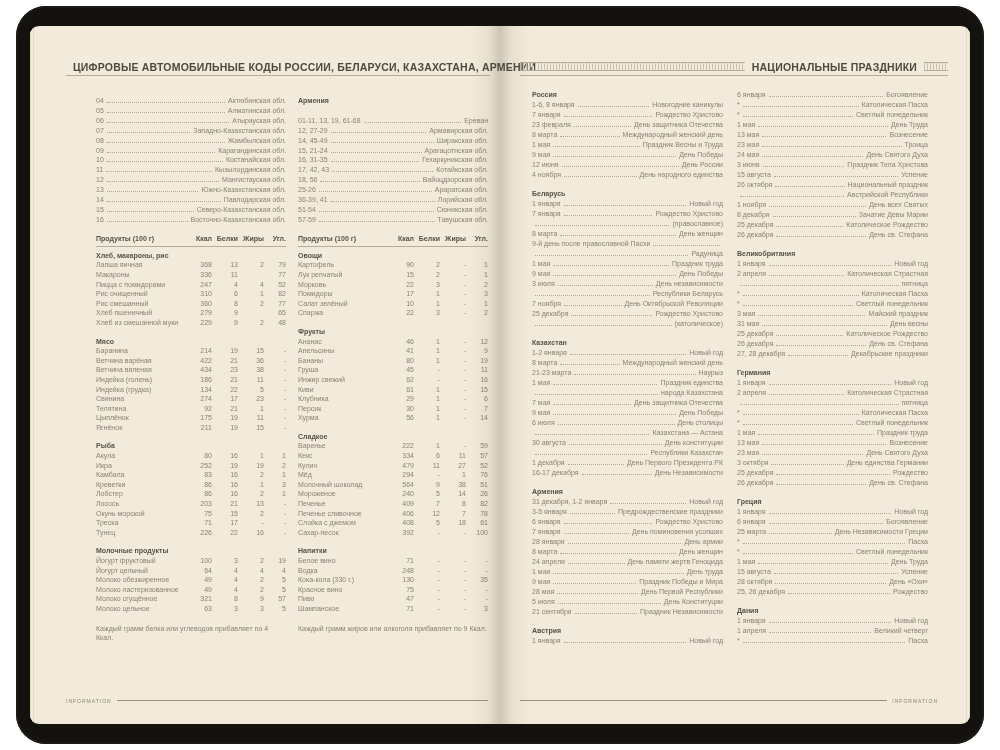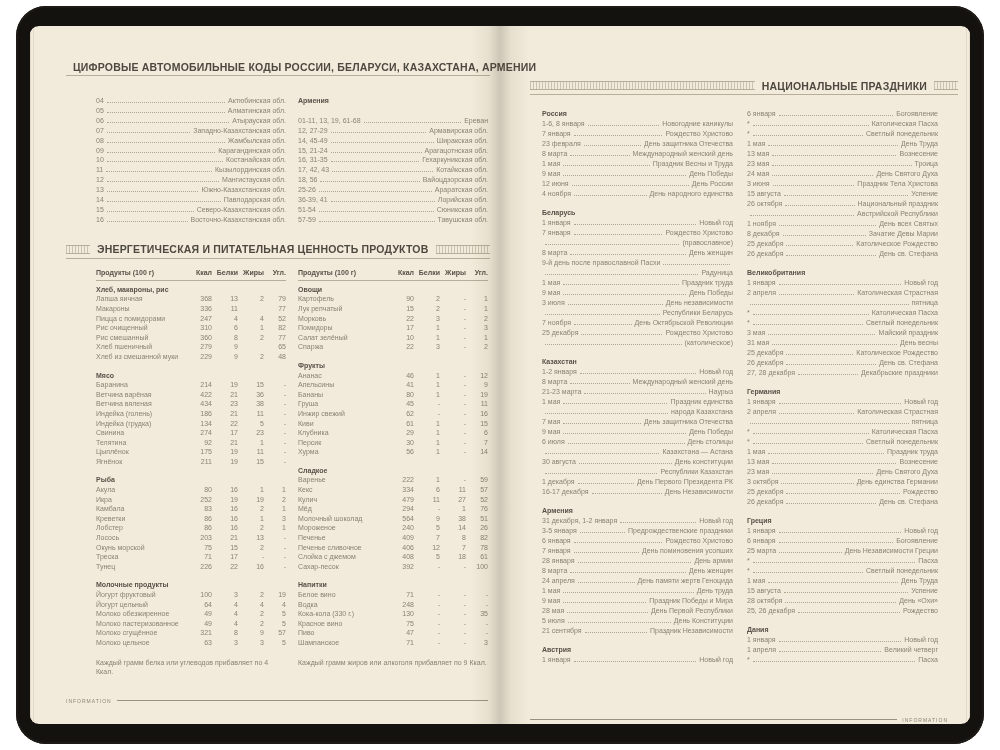--- a/index.html
+++ b/index.html
@@ -6,21 +6,21 @@
   body{width:1000px;height:750px;position:relative;background:#ffffff;font-family:"Liberation Sans",sans-serif;overflow:hidden;}
   .cover{position:absolute;left:16px;top:6px;width:968px;height:738px;background:#14120f;border-radius:30px;box-shadow:inset 0 0 0 2px #1d1a16;}
   .spread{position:absolute;left:14px;top:20px;width:940px;height:698px;background:#f2ebdb;border-radius:9px;overflow:hidden;}
   .edge{position:absolute;top:0;bottom:0;width:6px;pointer-events:none;}
   .edge-l{left:0;background:repeating-linear-gradient(90deg,#e2dac7 0 1px,#f2ebdb 1px 3px);}
   .edge-r{right:0;background:repeating-linear-gradient(90deg,#f2ebdb 0 2px,#e2dac7 2px 3px);}
   .gutter{position:absolute;left:440px;width:60px;top:0;bottom:0;pointer-events:none;
     background:linear-gradient(90deg,rgba(0,0,0,0) 0%,rgba(98,82,56,0.08) 32%,rgba(58,48,33,0.20) 50%,rgba(98,82,56,0.08) 68%,rgba(0,0,0,0) 100%);}
   .page{position:absolute;top:0;height:100%;width:470px;box-sizing:border-box;}
   .page-l{left:0;padding:34px 10px 0 36px;}
-  .page-r{left:470px;padding:34px 12px 9px 30px;margin-top:19px;}
+  .page-r{left:460px;padding:34px 12px 9px 30px;}
   
   .tbar{display:flex;align-items:center;height:13px;border-bottom:1px solid #b6ad9b;padding-bottom:2px;}
   .hatch{height:9px;box-sizing:border-box;border-top:1px solid #b6ad9b;border-bottom:1px solid #b6ad9b;
     background:repeating-linear-gradient(90deg,#c9c1b1 0 1px,rgba(0,0,0,0) 1px 3px);}
   .hatch.fixed{width:24px;}
   .hatch.cap{width:24px;}
   .hatch.flex{flex:1;}
   .ttext{font-size:10.5px;font-weight:bold;color:#4e4940;letter-spacing:0.2px;padding:0 7px;white-space:nowrap;}
   
   .lrow{display:flex;align-items:baseline;font-size:7px;line-height:9.9px;color:#8a8273;white-space:nowrap;}
@@ -190,25 +190,20 @@
               </div>
               <div class="lrow">
                 <span class="lt">57-59</span>
                 <span class="dots"></span>
                 <span class="rt">Тавушская обл.</span>
               </div>
             </div>
         </div>
       </div>
 
-      <div class="tbar tbar2">
-        <span class="hatch fixed"></span>
-        <span class="ttext">ЭНЕРГЕТИЧЕСКАЯ И ПИТАТЕЛЬНАЯ ЦЕННОСТЬ ПРОДУКТОВ</span>
-        <span class="hatch flex"></span>
-      </div>
 
       <div class="twocol ntable">
         <div class="col">
           <div class="ntable-head">
             <span>Продукты (100 г)</span>
             <span class="num">Ккал</span>
             <span class="num">Белки</span>
             <span class="num">Жиры</span>
             <span class="num">Угл.</span>
           </div>

